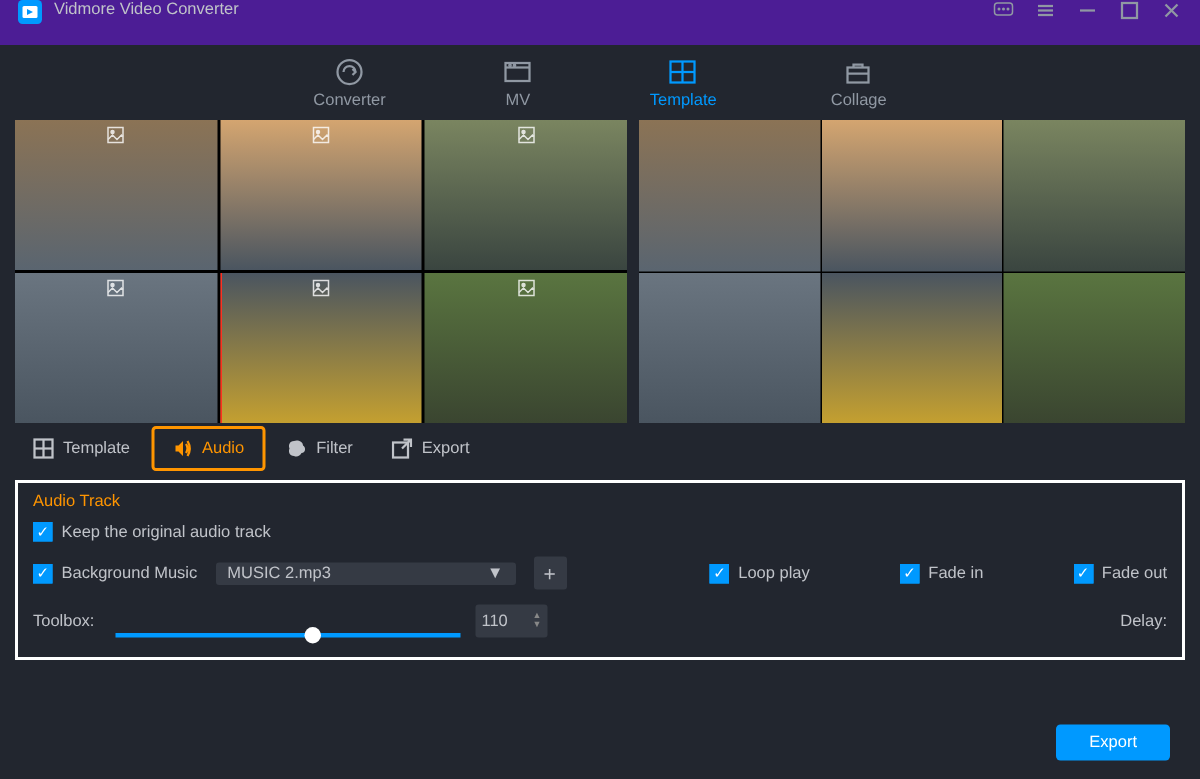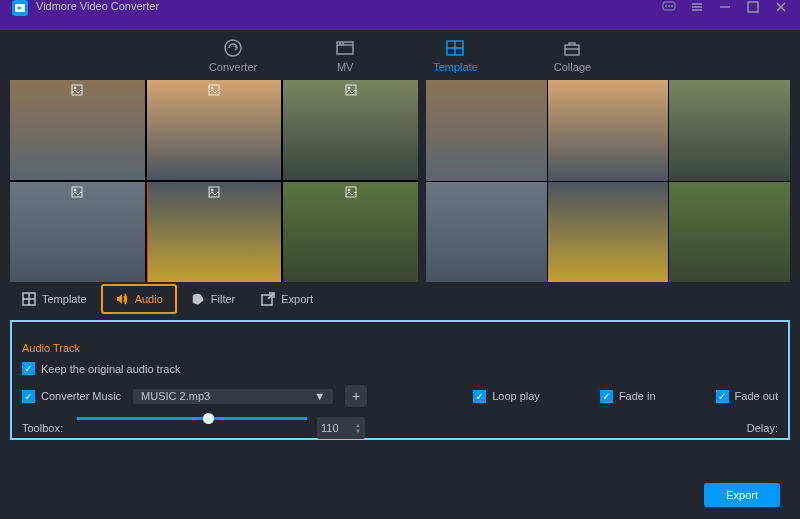--- a/index.html
+++ b/index.html
@@ -30,30 +30,30 @@
 .undertabs{display:flex;align-items:center;height:34px;gap:2px}
 .undertab{display:flex;align-items:center;gap:6px;padding:6px 12px;cursor:pointer;color:#c0c3c9}
 .undertab.active{color:#ff9500;border:2px solid #ff9500;border-radius:3px}
 .ut-icon{width:14px;height:14px}
 .playbar{display:flex;align-items:center;height:34px;gap:8px;padding:0 6px}
 .play-btn{width:18px;height:18px;border:1px solid #888;border-radius:50%;display:flex;align-items:center;justify-content:center;cursor:pointer}
 .progress{flex:1;height:3px;background:#3a3f4a;position:relative}
 .progress-dot{position:absolute;left:10px;top:-3px;width:9px;height:9px;background:#fff;border-radius:50%}
 .time{color:#0099ff;font-size:10px}
 .time .dur{color:#888}
-.panel{margin:4px 10px 0;border:2px solid #7dd3fc;padding:20px 10px 12px;height:120px}
+.panel{margin:4px 10px 0;border:2px solid #ffffff;padding:6px 10px 12px;height:120px}
 .panel-title{color:#ff9500;font-size:11px;margin-bottom:8px}
 .row{display:flex;align-items:center;margin-bottom:10px;gap:12px}
 .chk{display:flex;align-items:center;gap:6px}
 .chkbox{width:13px;height:13px;border:1px solid #0099ff;background:#0099ff;display:flex;align-items:center;justify-content:center;color:#fff;font-size:10px}
 .dropdown{background:#353a44;height:15px;width:200px;display:flex;align-items:center;padding:0 8px;justify-content:space-between;border-radius:2px}
 .addbtn{width:22px;height:22px;background:#353a44;display:flex;align-items:center;justify-content:center;font-size:14px;border-radius:2px}
 .right-chks{display:flex;gap:60px;margin-left:auto}
 .row2{display:flex;align-items:center;gap:14px}
-.slider-wrap{display:flex;align-items:flex-start;gap:10px;flex:1}
+.slider-wrap{display:flex;align-items:flex-end;gap:10px;flex:1}
 .slider{flex:1;height:3px;background:#0099ff;position:relative;max-width:230px}
 .slider.partial{background:linear-gradient(90deg,#0099ff 60%,#3a3f4a 60%)}
 .slider-thumb{position:absolute;top:-4px;width:11px;height:11px;background:#fff;border-radius:50%}
 .numbox{background:#353a44;width:48px;height:22px;display:flex;align-items:center;padding:0 4px;justify-content:space-between;border-radius:2px}
 .spinners{display:flex;flex-direction:column;font-size:6px;line-height:6px;color:#888}
 .footer{position:absolute;bottom:12px;right:20px}
 .export-btn{background:#0099ff;color:#fff;padding:6px 22px;border:none;border-radius:3px;cursor:pointer;font-size:11px}
 .red-marker{position:absolute;left:-1px;top:0;width:2px;height:100%;background:#ff3020}
 </style>
 </head>
@@ -240,21 +240,21 @@
   <div class="panel-title">Audio Track</div>
   <div class="row">
     <div class="chk">
         <div class="chkbox">✓</div>
         <span>Keep the original audio track</span>
       </div>
   </div>
   <div class="row">
     <div class="chk">
         <div class="chkbox">✓</div>
-        <span>Converter Music</span>
+        <span>Background Music</span>
       </div>
     <div class="dropdown">
         <span>MUSIC 2.mp3</span>
         <span>▼</span>
       </div>
     <div class="addbtn">+</div>
     <div class="right-chks">
       <div class="chk">
           <div class="chkbox">✓</div>
           <span>Loop play</span>

